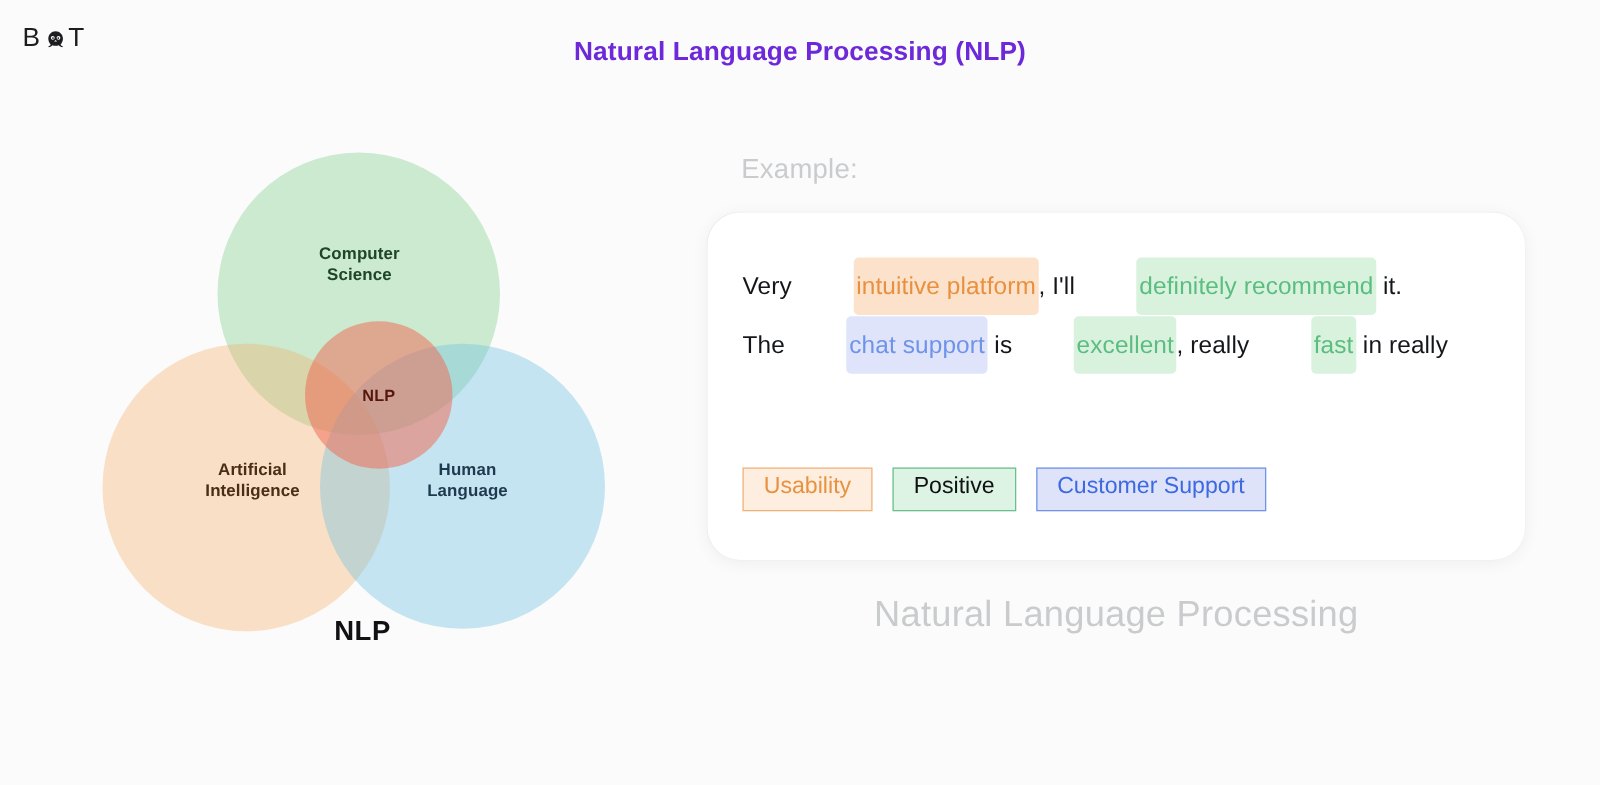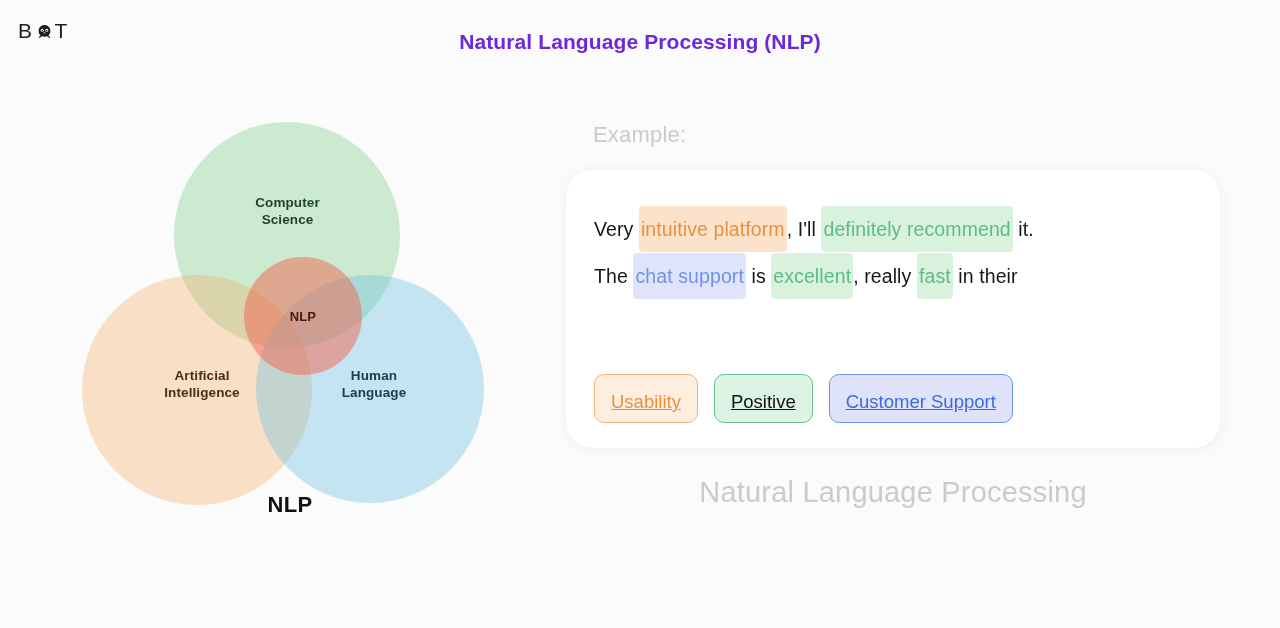--- a/index.html
+++ b/index.html
@@ -154,41 +154,41 @@
     top: 36px;
     right: 20px;
     font-size: 19.5px;
     line-height: 47px;
     color: #15161a;
     letter-spacing: 0.1px;
   }
   .hl {
     border-radius: 4px;
     padding: 12px 2px;
+    margin-left: 44px;
   }
   .hl-orange { background: #fce2cb; color: #e8903f; }
   .hl-green  { background: #d8f2de; color: #5cbd80; }
   .hl-blue   { background: #dfe4fb; color: #6f93e8; }
 
   .tags {
     position: absolute;
     left: 28px;
     top: 204px;
     display: flex;
     gap: 16px;
     align-items: center;
   }
   .tag {
-    border-radius: 10px;
+    border-radius: 0;
     border: 1.4px solid;
     font-size: 18.5px;
-    padding: 16px 16px 10px 16px;
+    padding: 2px 16px 10px 16px;
     line-height: 21px;
     white-space: nowrap;
-    text-decoration: underline;
   }
   .tag-usability {
     background: #fdeee0;
     border-color: #f0b27b;
     color: #e8913f;
   }
   .tag-positive {
     background: #ddf3e3;
     border-color: #69c08c;
     color: #101114;
@@ -253,21 +253,21 @@
     <div class="v-label lbl-nlp">NLP</div>
   </div>
   <div class="venn-caption">NLP</div>
 </div>
 
 <div class="example-label">Example:</div>
 
 <div class="card">
   <div class="card-text">
     <div><span>Very </span><span class="hl hl-orange">intuitive platform</span><span>, I'll </span><span class="hl hl-green">definitely recommend</span><span> it.</span></div>
-    <div><span>The </span><span class="hl hl-blue">chat support</span><span> is </span><span class="hl hl-green">excellent</span><span>, really </span><span class="hl hl-green">fast</span><span> in their</span></div>
+    <div><span>The </span><span class="hl hl-blue">chat support</span><span> is </span><span class="hl hl-green">excellent</span><span>, really </span><span class="hl hl-green">fast</span><span> in really</span></div>
   </div>
 
   <div class="tags">
     <div class="tag tag-usability">Usability</div>
     <div class="tag tag-positive">Positive</div>
     <div class="tag tag-support">Customer Support</div>
   </div>
 </div>
 
 <div class="card-caption">Natural Language Processing</div>

